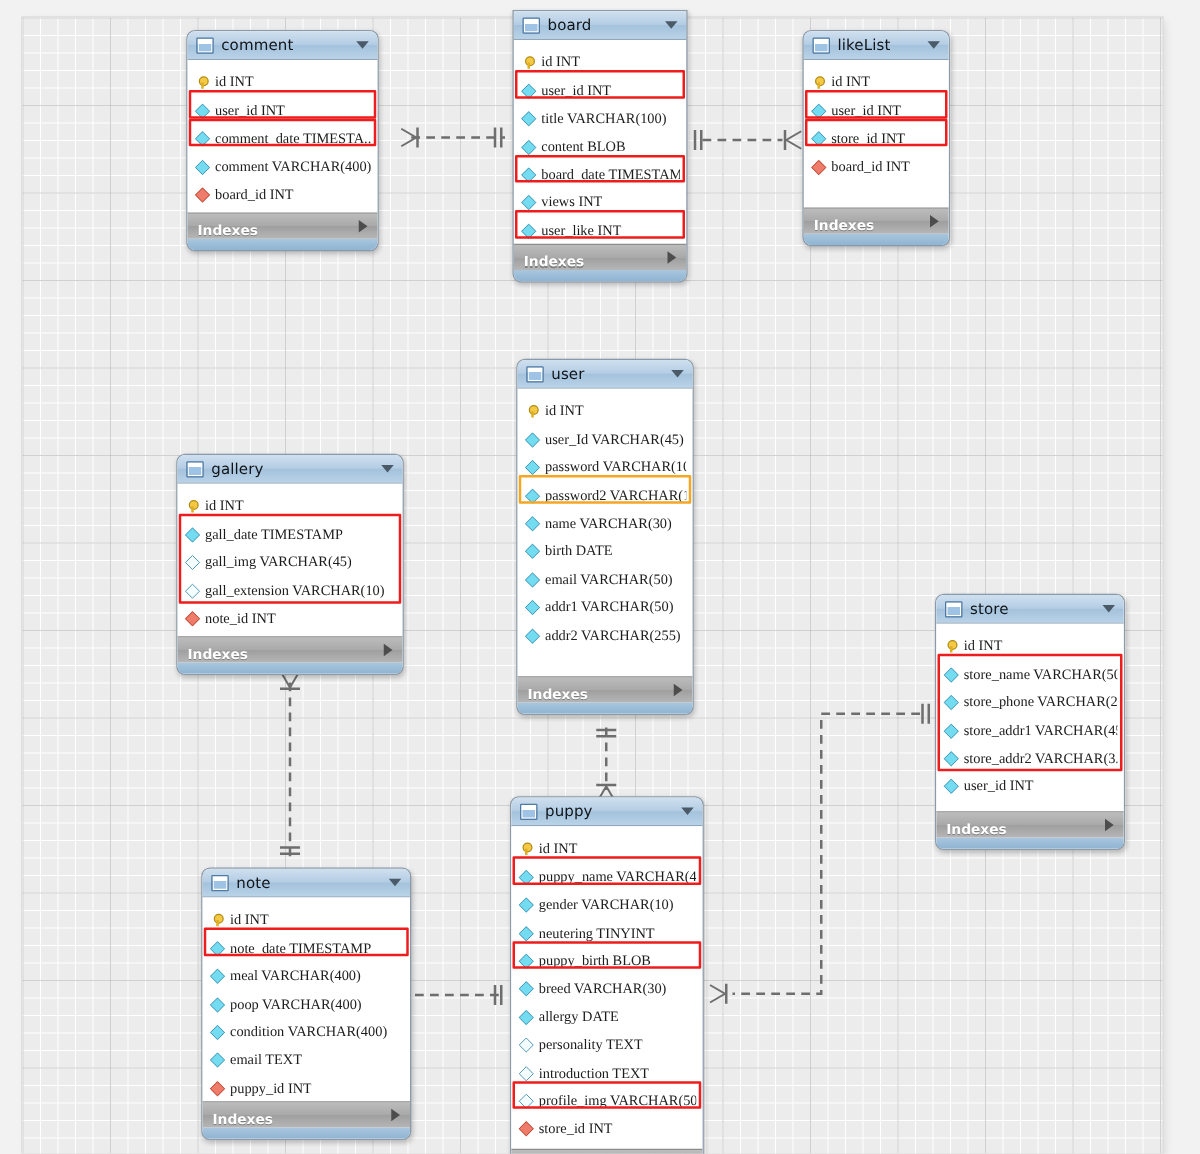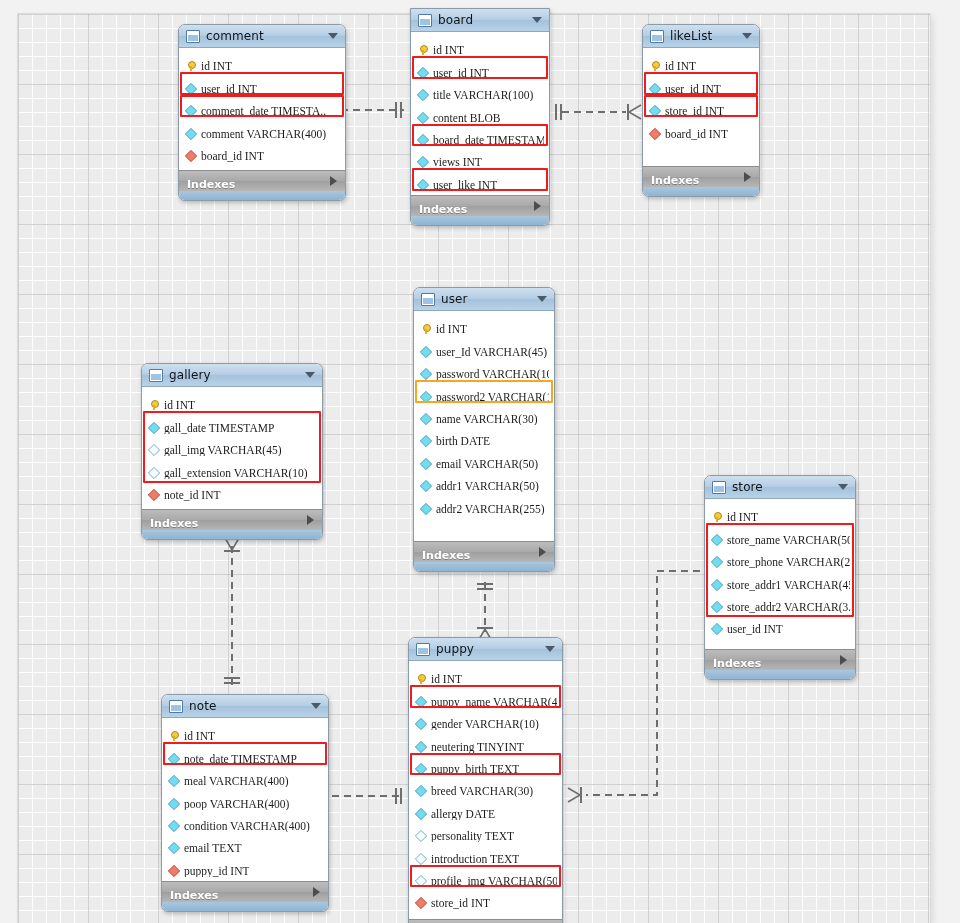--- a/index.html
+++ b/index.html
@@ -175,21 +175,21 @@
       <line x1="738" y1="563" x2="738" y2="579"></line>
       <line x1="743" y1="563" x2="743" y2="579"></line>
       <path d="M568,788 L580,795 L568,802" stroke-width="1.6"></path>
       <line x1="581" y1="787" x2="581" y2="803"></line>
     </g>
 
   </g>
 </svg>
 
 <div id="tables-layer">
-    <div class="tbl" style="left: 178px; top: 24px; width: 168px;">
+    <div class="tbl" style="left: 149px; top: 24px; width: 154px;">
       <div class="hdr">
         <span class="tico"></span>
         <span class="tname">comment</span>
         <span class="caret"></span>
       </div>
       <div class="body" style="position: relative; padding-bottom: 8px;">
         <div class="row">
           <span class="mk key"></span>
           <span class="lbl">id INT</span>
         </div>
@@ -416,21 +416,21 @@
           <span class="lbl">note_id INT</span>
         </div>
         <div class="grp" style="top: 24.4px; height: 67.2px;"></div>
       </div>
       <div class="idx">
         <span>Indexes</span>
         <span class="arr"></span>
       </div>
       <div class="foot"></div>
     </div>
-    <div class="tbl" style="left: 704px; top: 475px; width: 152px;">
+    <div class="tbl" style="left: 748px; top: 475px; width: 152px;">
       <div class="hdr">
         <span class="tico"></span>
         <span class="tname">store</span>
         <span class="caret"></span>
       </div>
       <div class="body" style="position: relative; padding-bottom: 14px;">
         <div class="row">
           <span class="mk key"></span>
           <span class="lbl">id INT</span>
         </div>
@@ -498,21 +498,21 @@
         <div class="row">
           <span class="mk dia filled">
             <i></i>
           </span>
           <span class="lbl">neutering TINYINT</span>
         </div>
         <div class="row hl">
           <span class="mk dia filled">
             <i></i>
           </span>
-          <span class="lbl">puppy_birth TEXT</span>
+          <span class="lbl">puppy_birth BLOB</span>
         </div>
         <div class="row">
           <span class="mk dia filled">
             <i></i>
           </span>
           <span class="lbl">breed VARCHAR(30)</span>
         </div>
         <div class="row">
           <span class="mk dia filled">
             <i></i>

